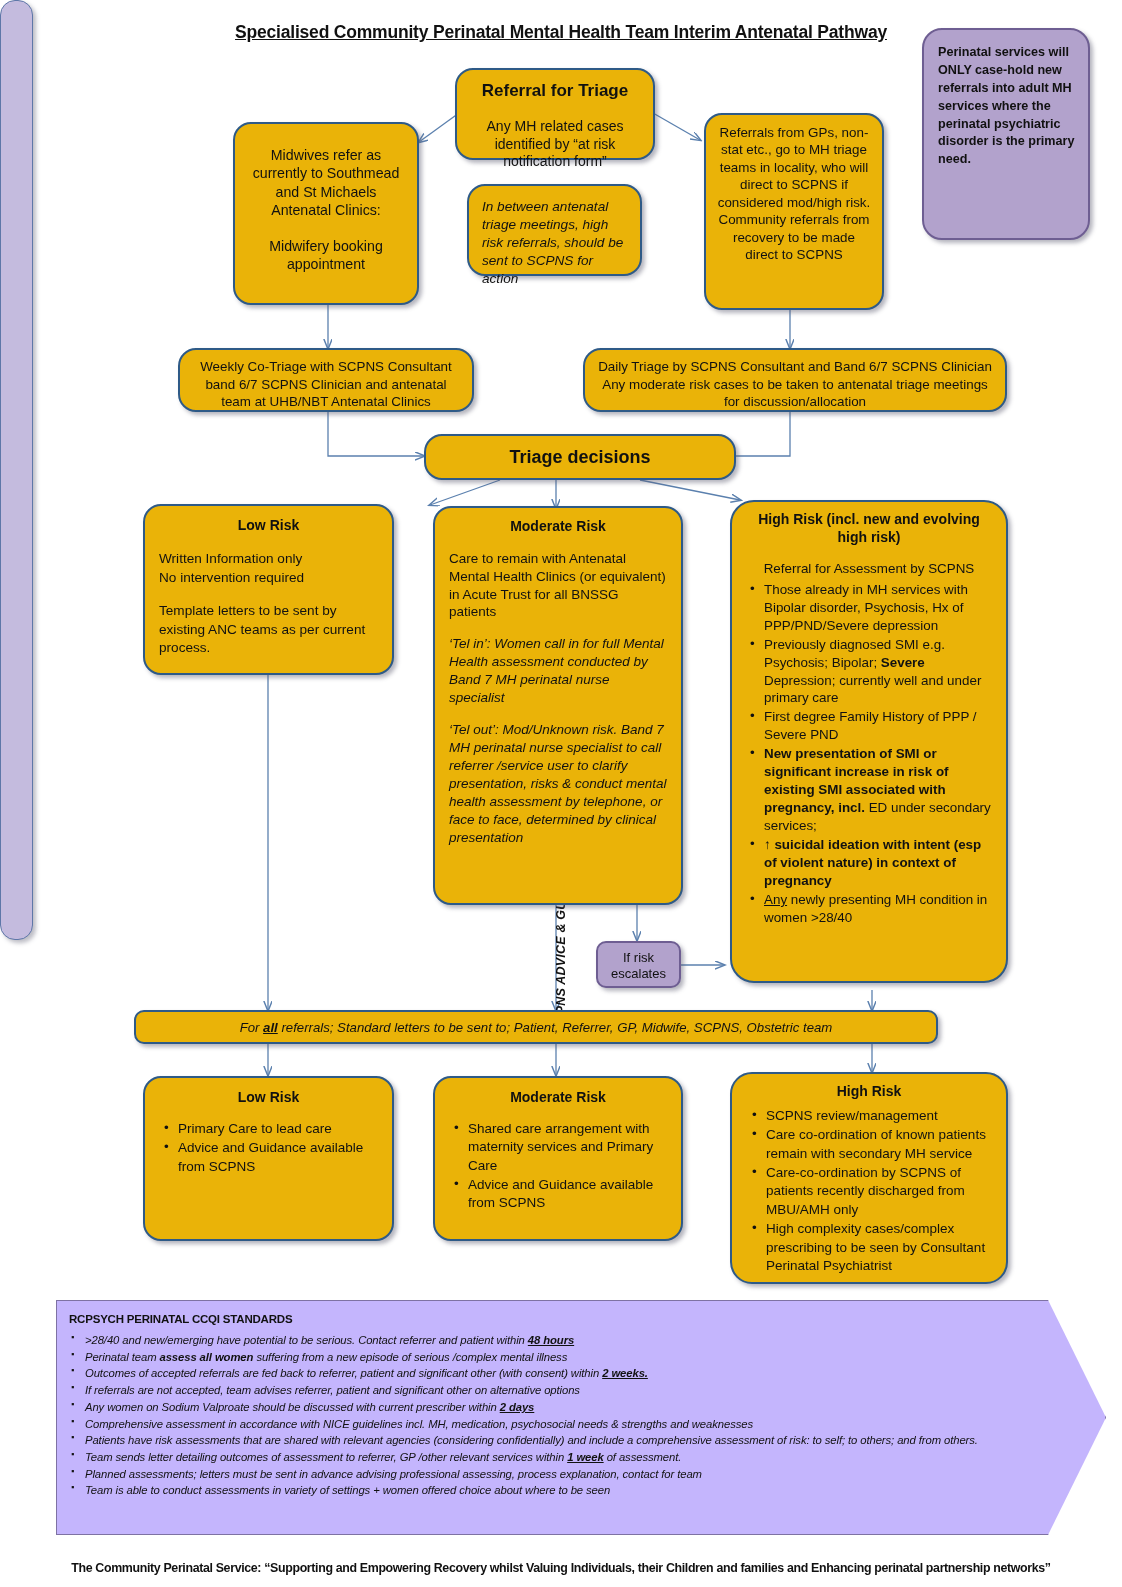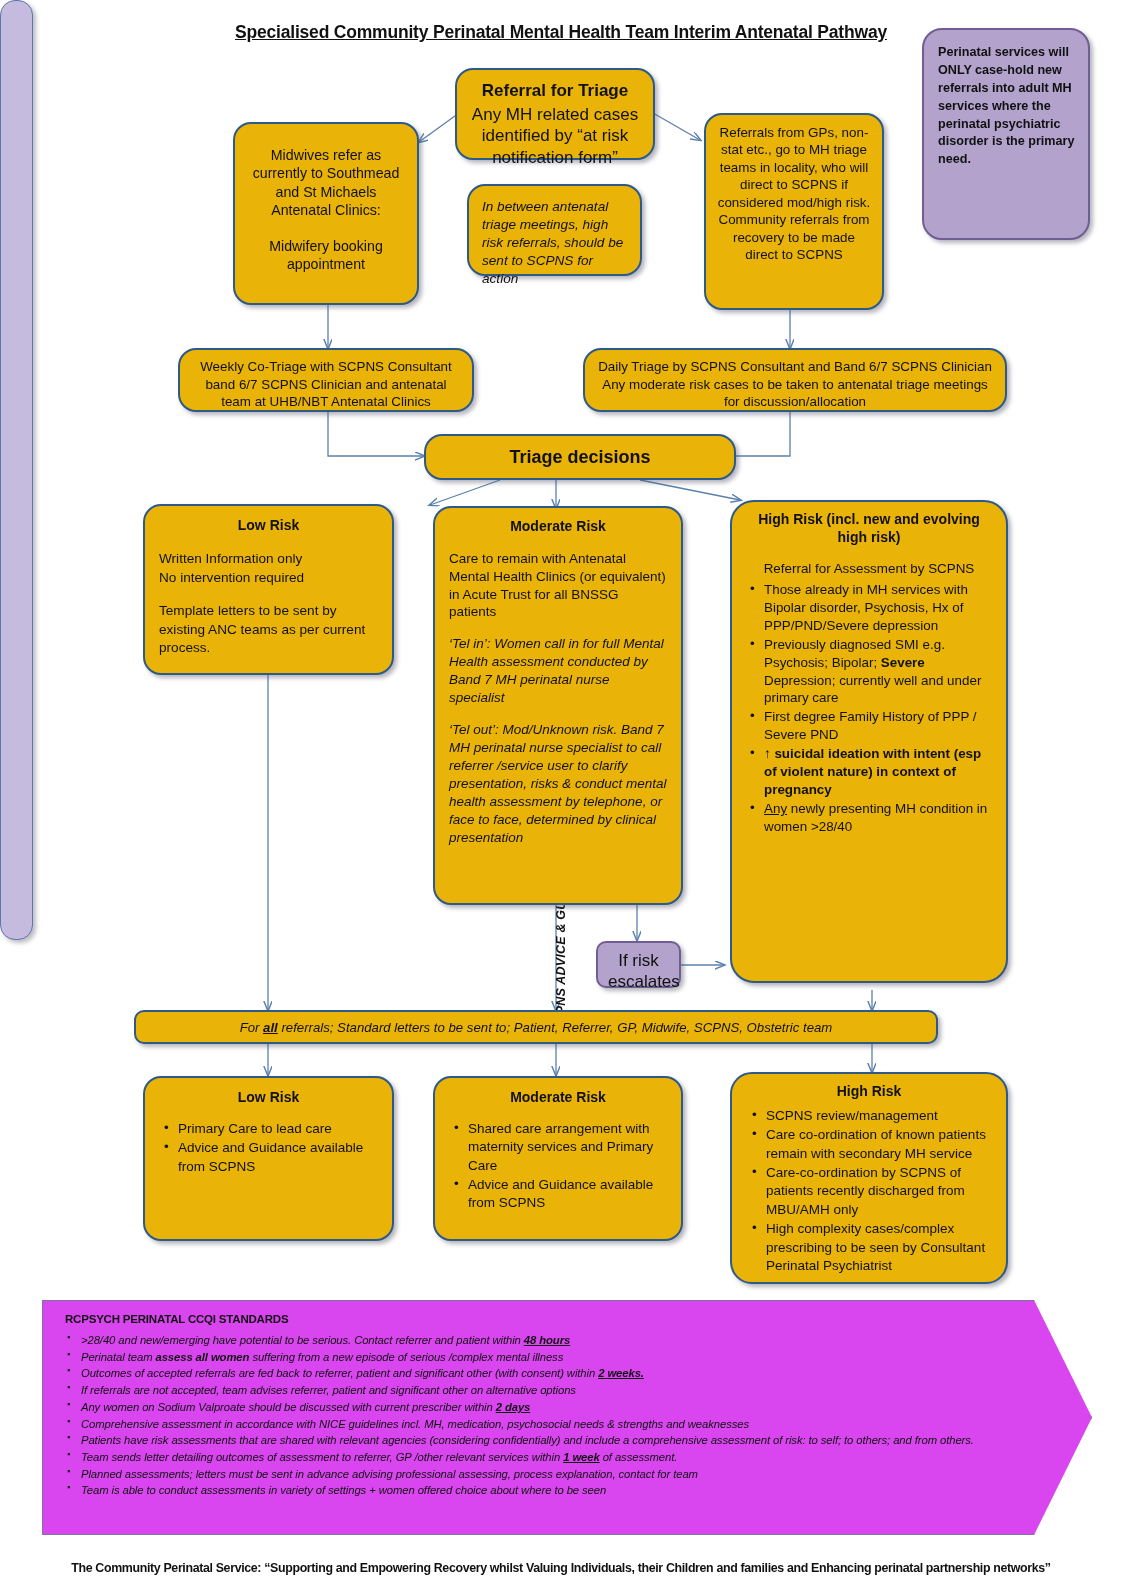--- a/index.html
+++ b/index.html
@@ -52,25 +52,25 @@
     position:absolute; left:50%; top:50%;
     transform:translate(-50%,-50%) rotate(-90deg);
     transform-origin:center center;
     white-space:nowrap;
     font-size:12.5px; font-weight:bold; font-style:italic;
     letter-spacing:.2px;
   }
 
   
   #ccqi {
-    position:absolute; left:42px; top:1300px; width:1050px; height:235px;
-    background:#d946ef;
+    position:absolute; left:56px; top:1300px; width:1050px; height:235px;
+    background:#c4b5fd;
     border:1.5px solid #7E72A3;
     clip-path:polygon(0 0, calc(100% - 58px) 0, 100% 50%, calc(100% - 58px) 100%, 0 100%);
-    padding:12px 16px 8px 22px;
+    padding:12px 16px 8px 12px;
     box-shadow:3px 3px 5px rgba(90,90,110,.4);
   }
   #ccqi .ccqi-title { font-size:11.5px; font-weight:bold; letter-spacing:-.2px; margin-bottom:7px; }
   #ccqi ul { margin:0; padding-left:16px; list-style:none; }
   #ccqi li { position:relative; font-style:italic; font-size:11.3px; line-height:1.48; letter-spacing:-.1px; }
   #ccqi li:before { content:"▪"; position:absolute; left:-14px; top:-1px; font-size:9px; }
 
   
   #footer {
     left:0; right:0; bottom:12px; text-align:center;
@@ -134,21 +134,21 @@
 <div id="sidebar">
   <div class="vtxt">SCPNS ADVICE &amp; GUIDANCE SERVICE – Bristol, North Somerset, South Glos</div>
 </div>
 
 <div class="box purple" style="left:922px; top:28px; width:168px; height:212px; font-size:12.6px; font-weight:bold; line-height:1.42; padding:14px 10px 10px 14px; border-radius:20px;">
   <span>Perinatal services will ONLY case-hold new referrals into adult MH services where the perinatal psychiatric disorder is the primary need.</span>
 </div>
 
 <div class="box ctr" style="left:455px; top:68px; width:200px; height:92px; padding-top:10px;">
   <span class="hdr" style="font-size:17px;">Referral for Triage</span>
-  <span style="font-size:17px; line-height:1.25; display:block; margin-top:2px;">Any MH related cases identified by “at risk notification form”</span>
+  <span style="font-size:14px; line-height:1.25; display:block; margin-top:16px;">Any MH related cases identified by “at risk notification form”</span>
 </div>
 
 <div class="box ctr" style="left:233px; top:122px; width:186px; height:183px; font-size:14.2px; padding-top:22px;">
   <span style="display:block;">Midwives refer as currently to Southmead and St Michaels Antenatal Clinics:</span>
   <span style="display:block; margin-top:17px;">Midwifery booking appointment</span>
 </div>
 
 <div class="box ital" style="left:467px; top:184px; width:175px; height:92px; font-size:13.6px; padding:12px 13px; line-height:1.33;">
   <span>In between antenatal triage meetings, high risk referrals, should be sent to SCPNS for action</span>
 </div>
@@ -185,26 +185,27 @@
   <span class="ital" style="display:block; margin-top:14px;">‘Tel out’: Mod/Unknown risk. Band 7 MH perinatal nurse specialist to call referrer /service user to clarify presentation, risks &amp; conduct mental health assessment by telephone, or face to face, determined by clinical presentation</span>
 </div>
 
 <div class="box" style="left:730px; top:500px; width:278px; height:483px; font-size:13.4px; padding:9px 13px; line-height:1.34; border-radius:24px;">
   <span class="hdr" style="font-size:14px; line-height:1.28;">High Risk (incl. new and evolving high risk)</span>
   <span style="display:block; margin-top:13px; text-align:center;">Referral for Assessment by SCPNS</span>
   <ul class="b" style="margin-top:3px;">
     <li><span>Those already in MH services with Bipolar disorder, Psychosis, Hx of PPP/PND/Severe depression</span></li>
     <li><span>Previously diagnosed SMI e.g. Psychosis; Bipolar; </span><b>Severe</b><span> Depression; currently well and under primary care</span></li>
     <li><span>First degree Family History of PPP / Severe PND</span></li>
+    <li><b>New presentation of SMI or significant increase in risk of existing SMI associated with pregnancy, incl.</b><span> ED under secondary services;</span></li>
     <li><b>↑ suicidal ideation with intent (esp of violent nature) in context of pregnancy</b></li>
     <li><u>Any</u><span> newly presenting MH condition in women &gt;28/40</span></li>
   </ul>
 </div>
 
-<div class="box purple ctr" style="left:596px; top:941px; width:85px; height:47px; font-size:17px; padding-top:7px; border-radius:10px; line-height:1.26;">
+<div class="box purple ctr" style="left:596px; top:941px; width:85px; height:47px; font-size:13px; padding-top:7px; border-radius:10px; line-height:1.26;">
   <span>If risk escalates</span>
 </div>
 
 <div class="box ctr ital" style="left:134px; top:1010px; width:804px; height:34px; font-size:13.2px; padding-top:7px; border-radius:10px;">
   <span>For </span><b><u>all</u></b><span> referrals; Standard letters to be sent to; Patient, Referrer,  GP, Midwife, SCPNS, Obstetric team</span>
 </div>
 
 <div class="box" style="left:143px; top:1076px; width:251px; height:165px; font-size:13.5px; padding:10px 14px; line-height:1.36;">
   <span class="hdr" style="font-size:14px;">Low  Risk</span>
   <ul class="b" style="margin-top:13px;">

